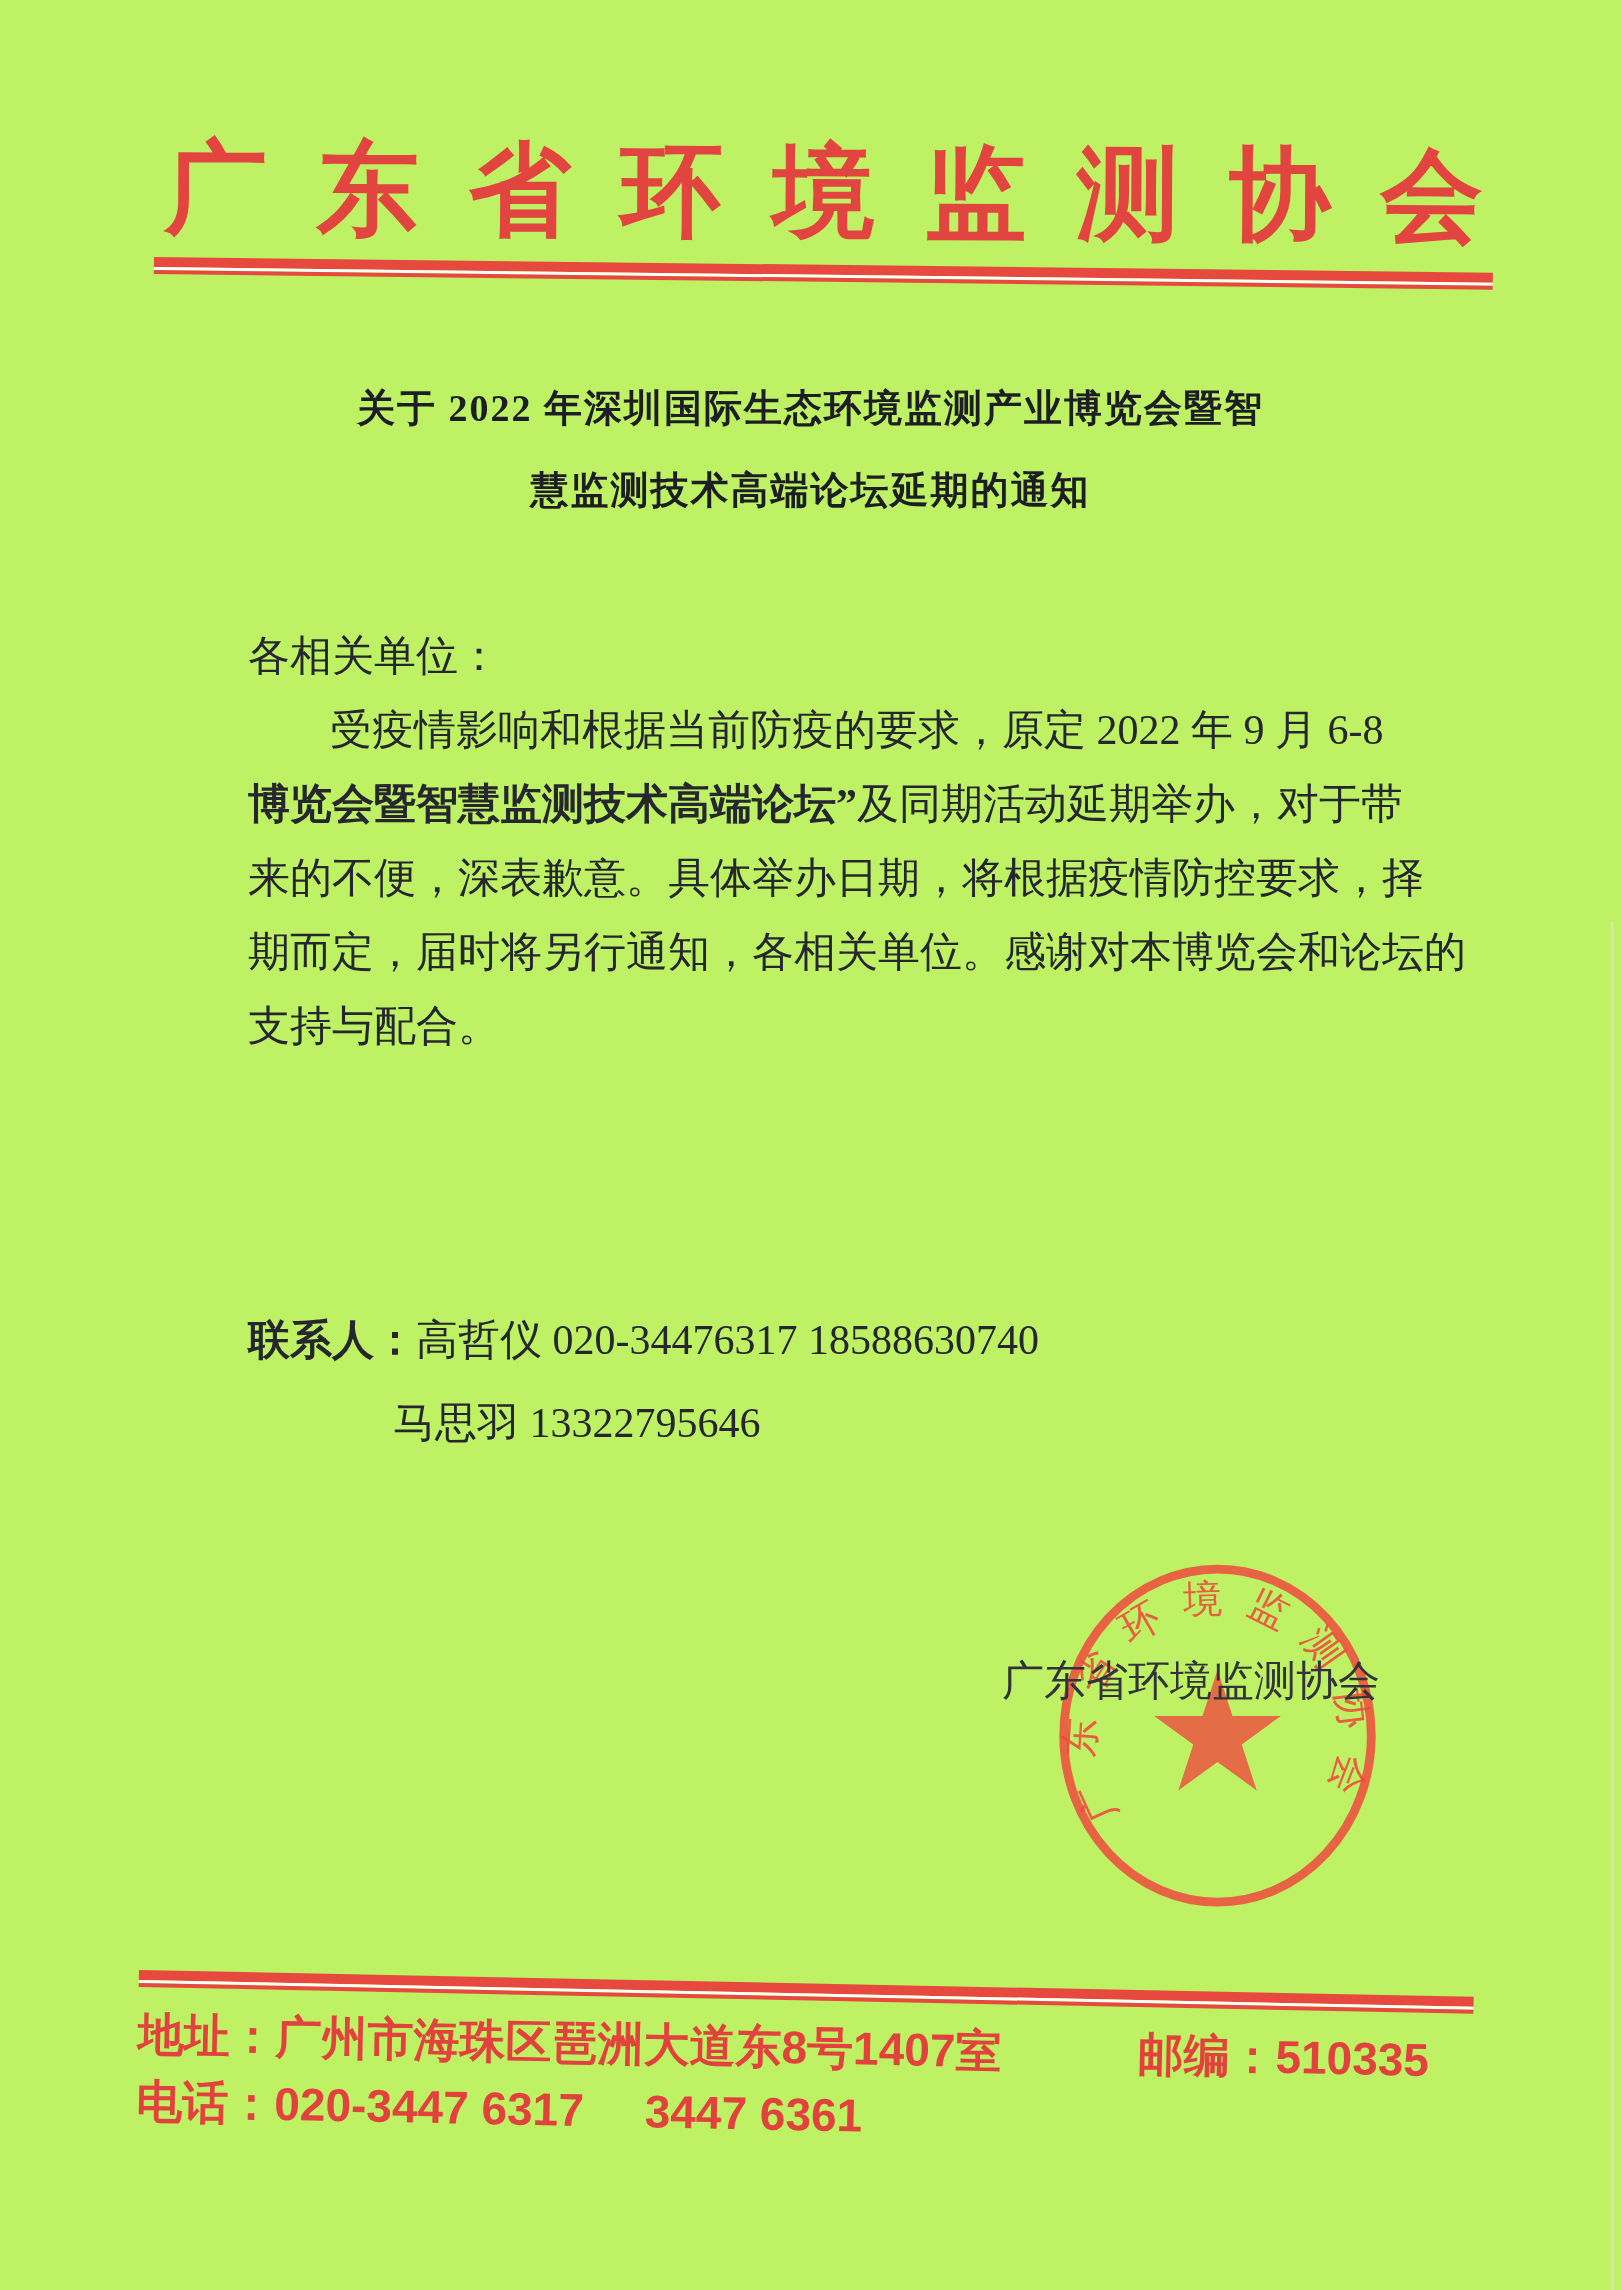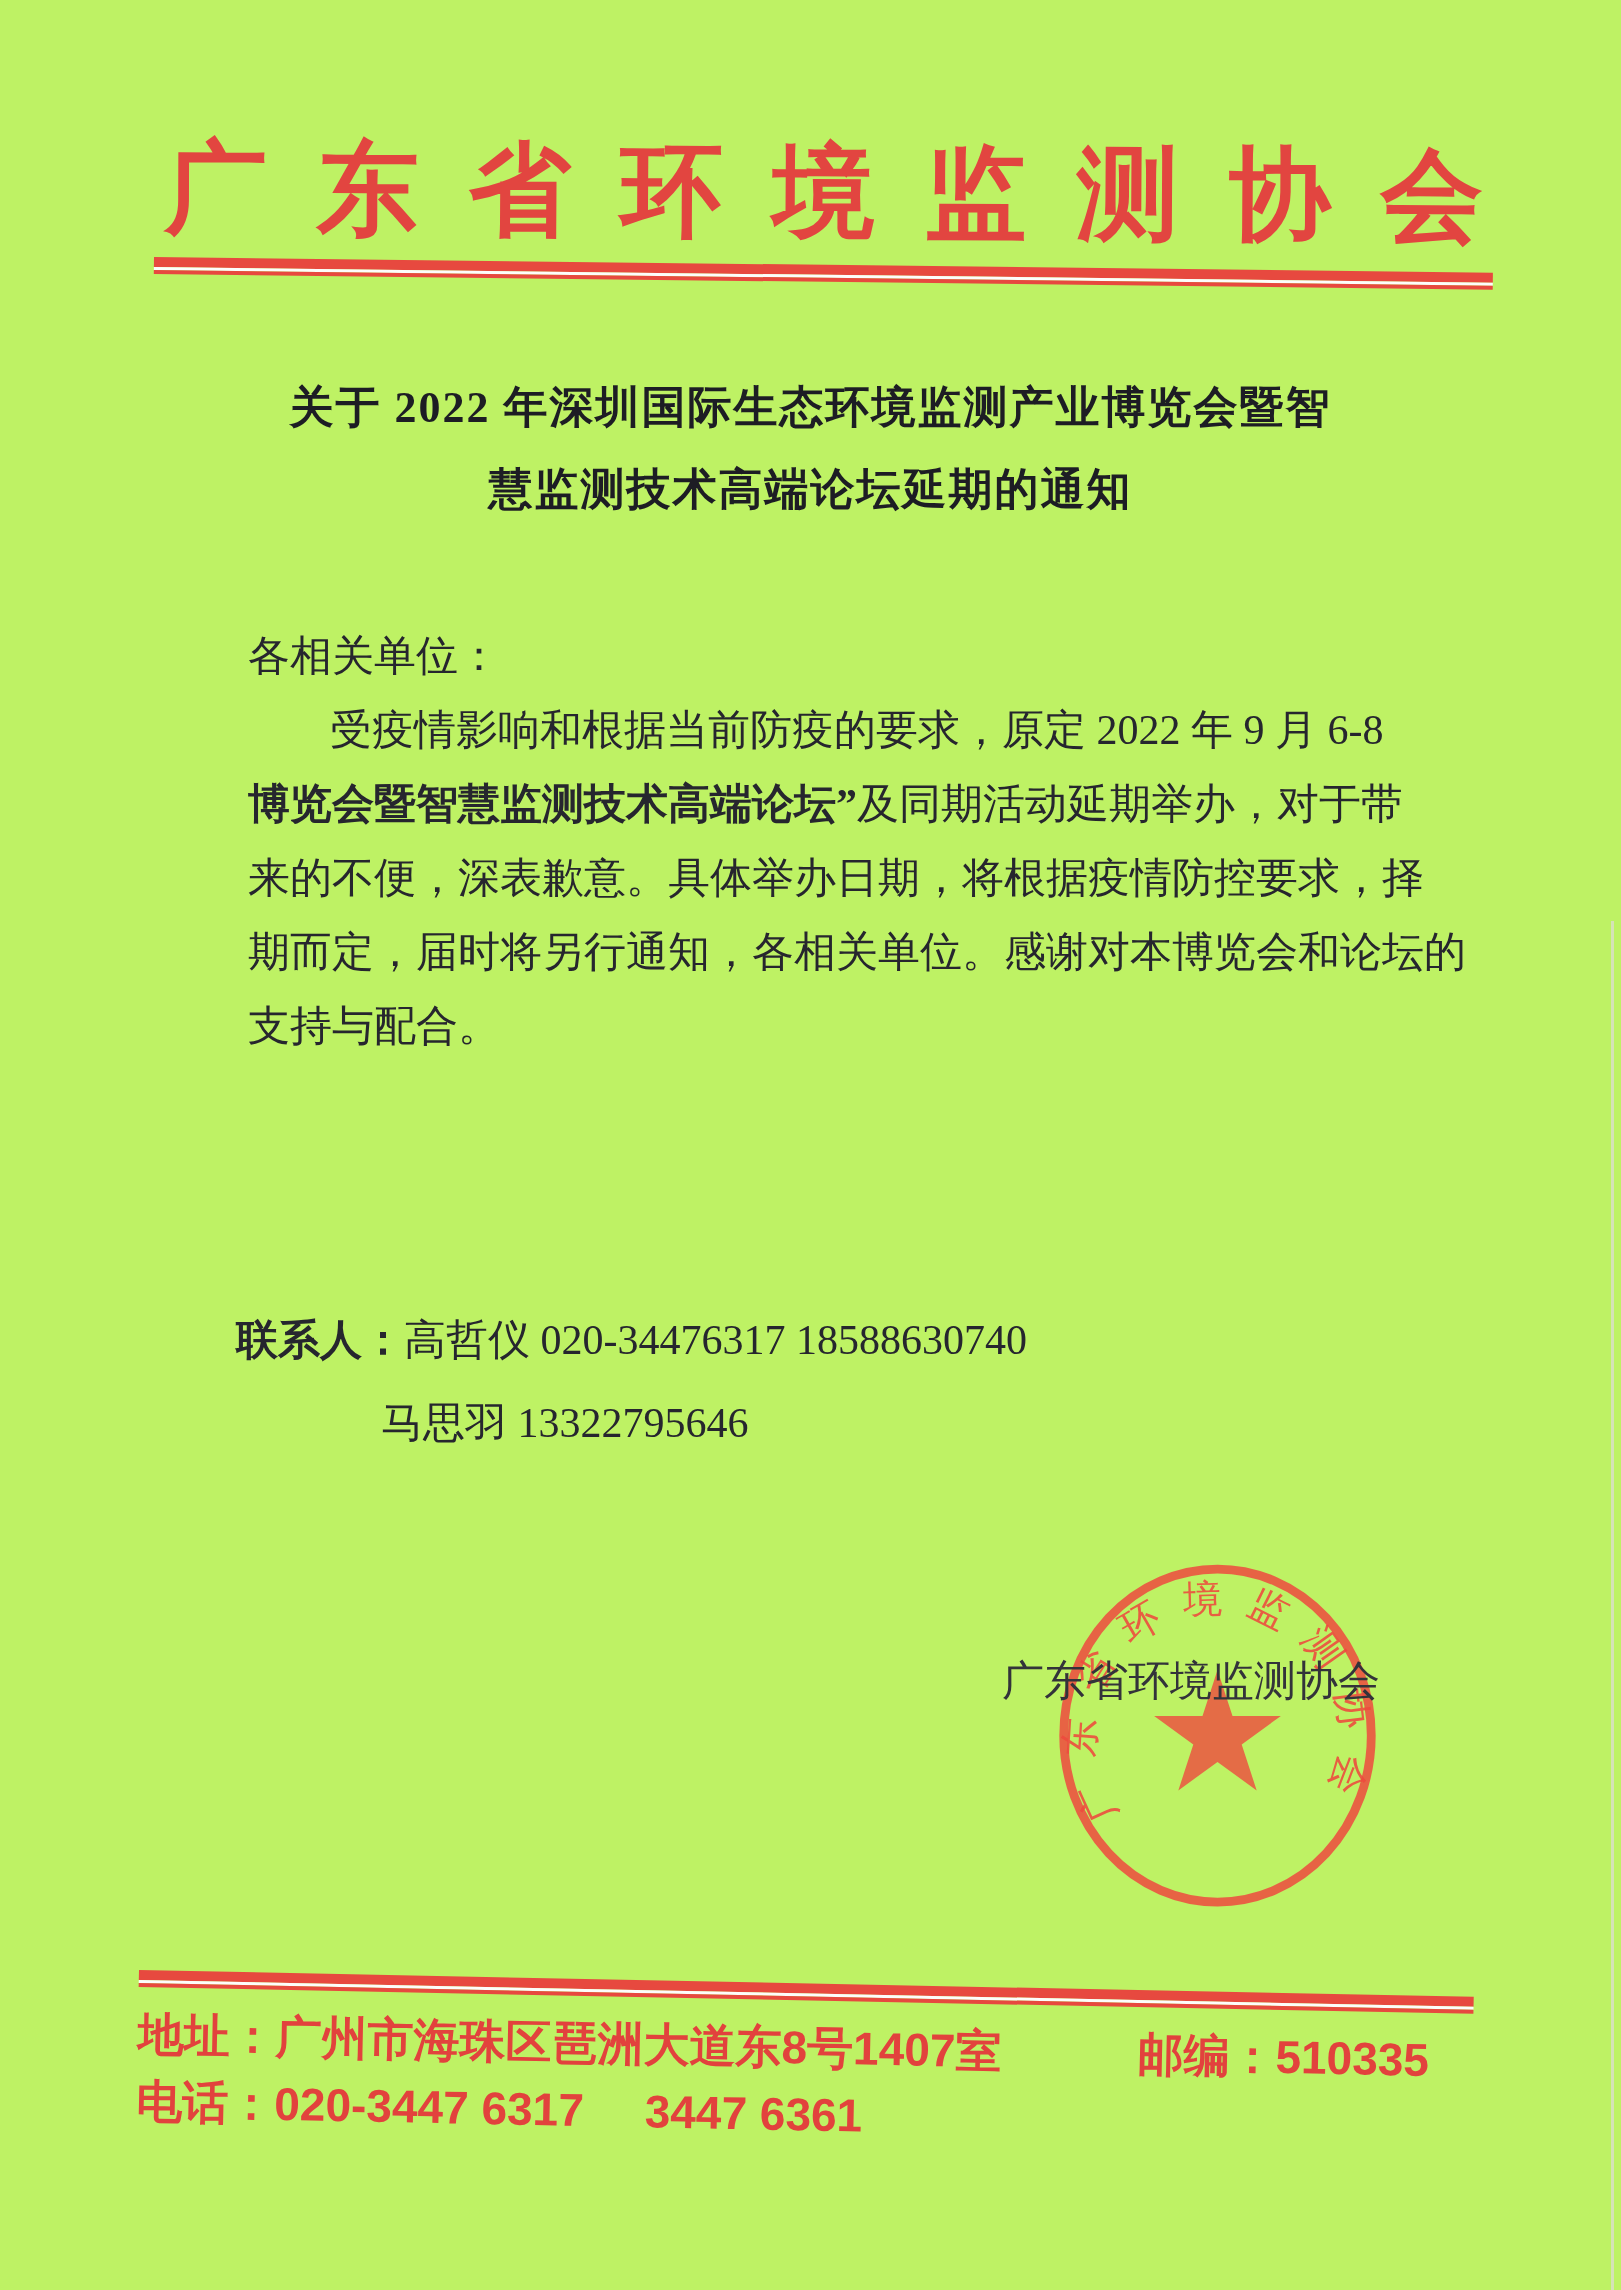--- a/index.html
+++ b/index.html
@@ -23,34 +23,34 @@
     position:absolute;left:154px;top:257px;width:1339px;
     transform:rotate(0.67deg);transform-origin:left top;
   }
   .rule-thick{height:9.8px;background:#e7493f;}
   .rule-gap{height:2.9px;background:#fdfdfc;}
   .rule-thin{height:3.9px;background:#e7493f;}
   
   .doc-title{
     position:absolute;left:0;top:367px;width:1621px;
     text-align:center;color:#1d1d24;
-    font-size:44px;font-weight:bold;line-height:82px;
+    font-size:38px;font-weight:bold;line-height:82px;
     letter-spacing:2px;
   }
   
   .body-block{
     position:absolute;left:248px;top:619px;width:1215px;
     color:#26262e;font-size:42px;
   }
   .body-line{height:74px;line-height:74px;white-space:nowrap;}
   .indent{padding-left:82px;}
   .bold{font-weight:bold;}
   
   .contacts{
-    position:absolute;left:236px;top:1299px;
+    position:absolute;left:248px;top:1299px;
     color:#26262e;font-size:42px;
   }
   .contact-line{height:83px;line-height:83px;white-space:nowrap;}
   .contact-line2{padding-left:145px;}
   
   .sig-org{
     position:absolute;left:1002px;top:1653px;
     font-size:42px;color:#33333a;white-space:nowrap;z-index:3;
   }
   .sig-date{

